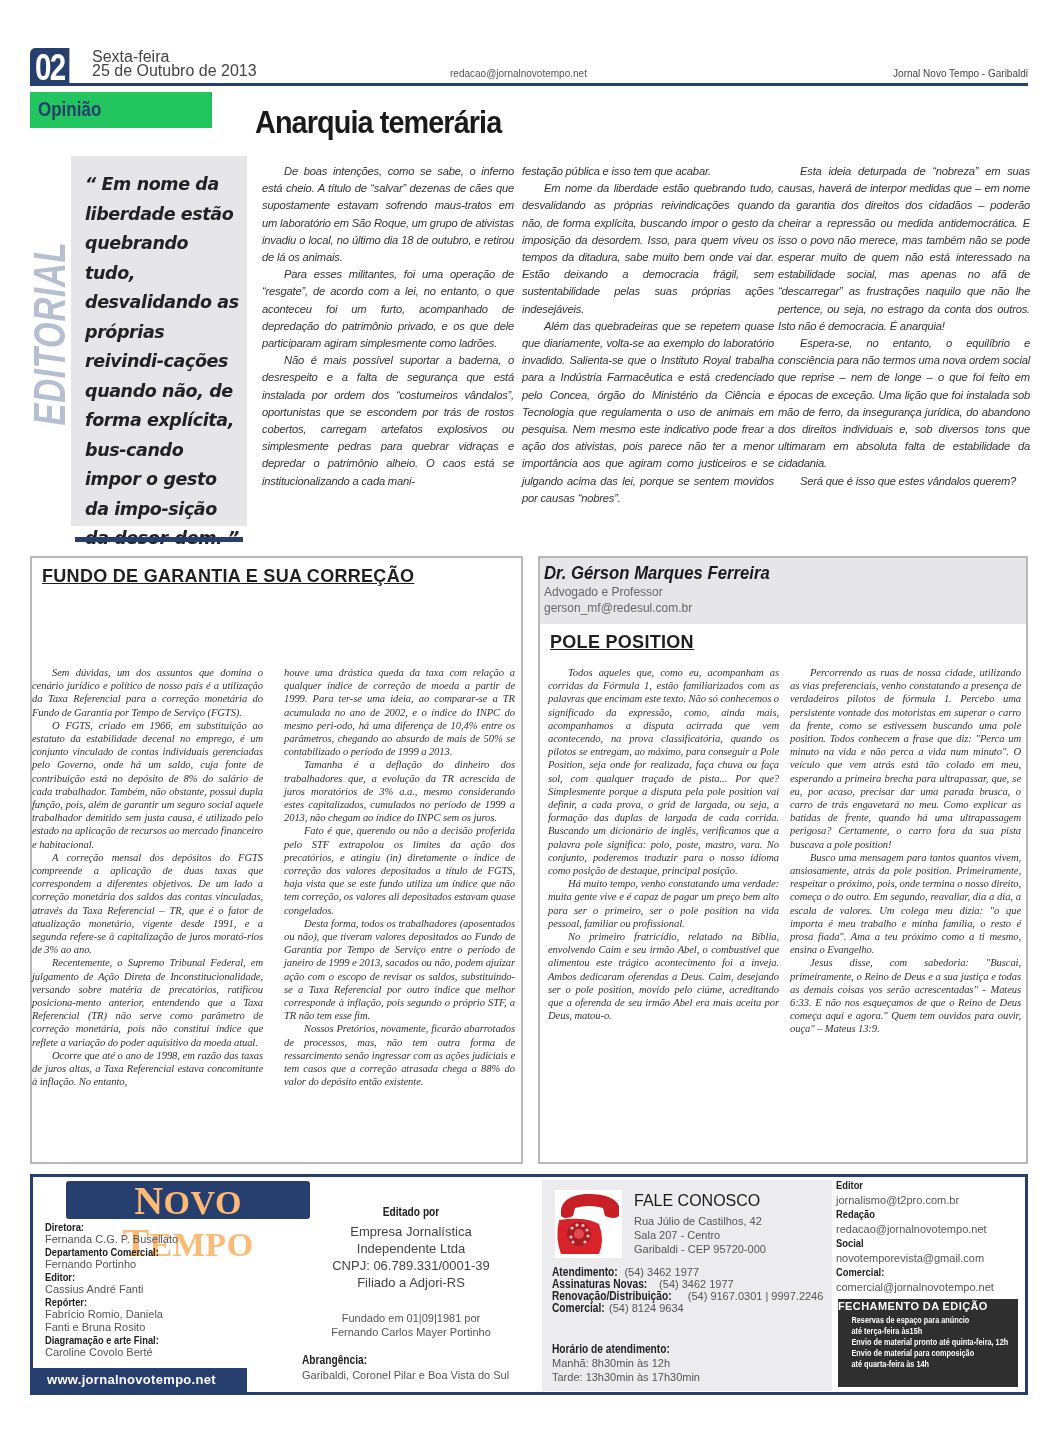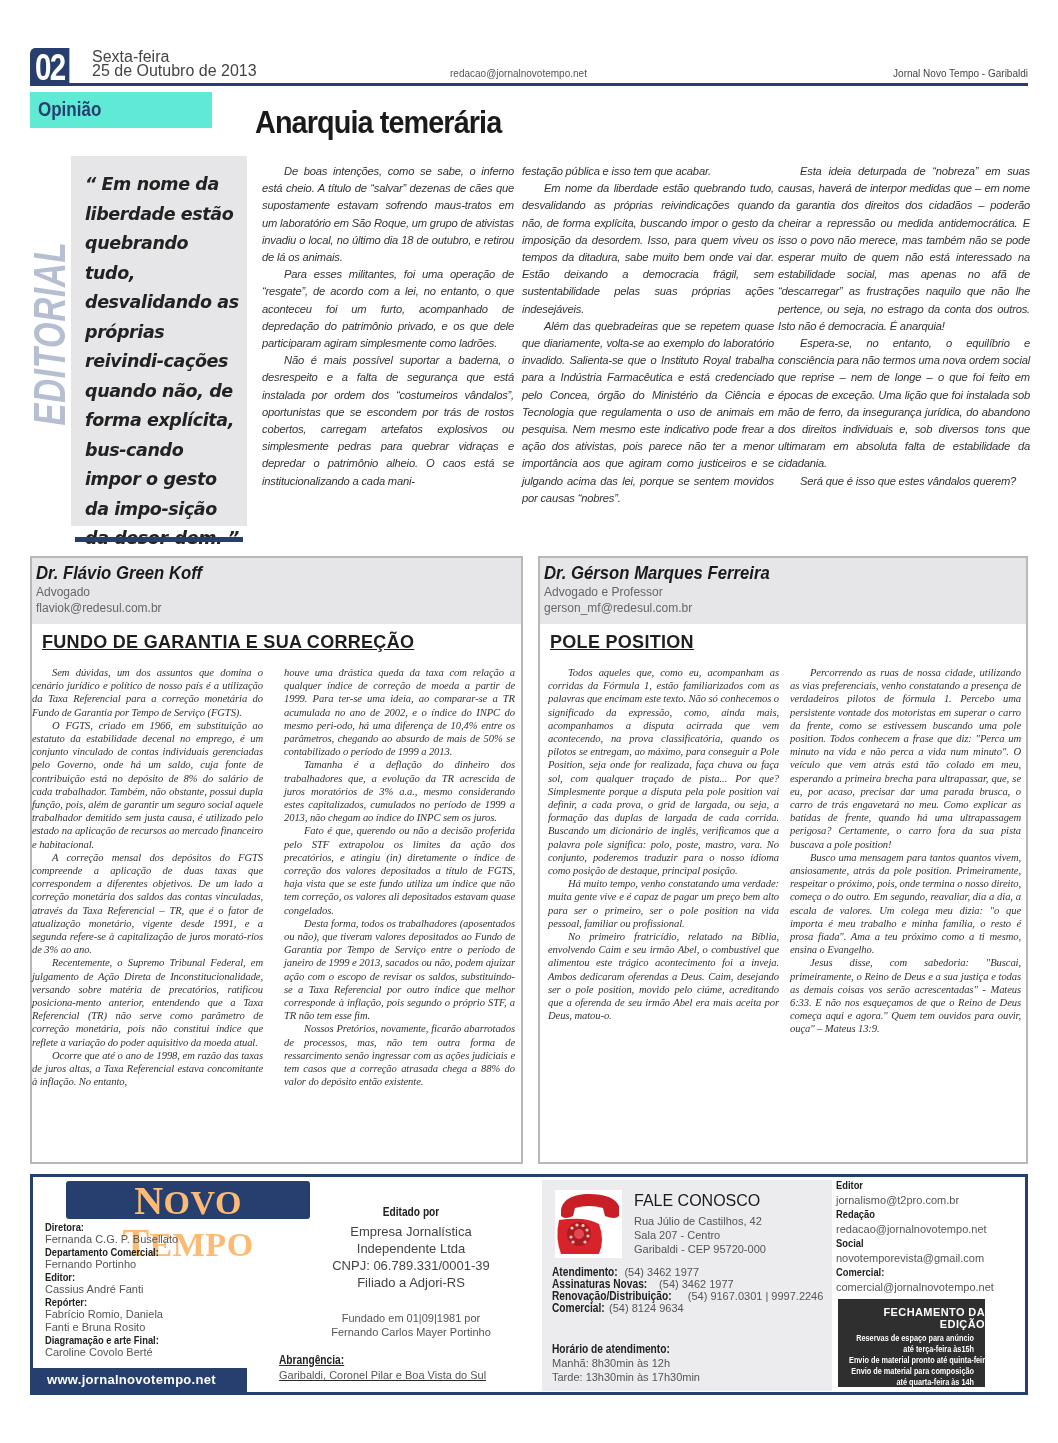--- a/index.html
+++ b/index.html
@@ -7,21 +7,21 @@
   body { position: relative; font-family: "Liberation Sans", sans-serif; color: #2a2a2a; }
 
   
   .page-header { position: absolute; left: 30px; top: 48px; width: 998px; height: 38px; border-bottom: 3px solid #263f6e; }
   .page-num { position: absolute; left: 0; top: 0; width: 48px; height: 38px; background: #263f6e; color: #fff; font-family: "Liberation Sans", sans-serif; font-weight: bold; font-size: 36px; line-height: 40px; text-align: center; letter-spacing: -2px; border-radius: 6px 0 0 0; transform: scaleX(0.82); transform-origin: left; }
   .date-block { position: absolute; left: 50px; top: 2px; font-size: 16px; color: #444; line-height: 14px; margin-left: 12px; }
   .header-email { position: absolute; left: 420px; top: 20px; font-size: 10px; color: #555; }
   .header-paper { position: absolute; right: 0; top: 20px; font-size: 10px; color: #444; }
 
   
-  .section-tag { position: absolute; left: 30px; top: 92px; width: 182px; height: 36px; background: #5eead4; }
+  .section-tag { position: absolute; left: 30px; top: 92px; width: 182px; height: 36px; background: #22c55e; }
   .section-tag span { position: absolute; left: 8px; top: 6px; font-size: 20px; font-weight: bold; color: #263f6e; transform: scaleX(0.85); transform-origin: left; display: inline-block; }
 
   .headline { position: absolute; left: 255px; top: 104px; font-size: 32px; font-weight: bold; color: #1a1a1a; letter-spacing: -1px; transform: scaleX(0.9); transform-origin: left; white-space: nowrap; }
 
   
   .editorial-label { position: absolute; left: 14px; top: 330px; font-size: 44px; font-weight: bold; font-style: italic; color: #b6bfd2; transform: rotate(-90deg) scaleX(0.75); transform-origin: center; white-space: nowrap; letter-spacing: 1px; width: 220px; text-align: center; }
   .pullquote-box { position: absolute; left: 71px; top: 156px; width: 176px; height: 370px; background: #e6e6e8; padding: 14px 8px 0 14px; }
   .pullquote-box p { font-size: 17.5px; font-weight: bold; font-style: italic; line-height: 29.5px; color: #222; font-family: "DejaVu Sans", sans-serif; letter-spacing: -0.4px; }
   .pullquote-rule { position: absolute; left: 75px; top: 537px; width: 168px; height: 5px; background: #263f6e; }
 
@@ -46,39 +46,39 @@
   .logo .big { font-size: 40px; }
   .staff { position: absolute; left: 12px; top: 44px; width: 200px; }
   .staff .role { font-size: 11px; font-weight: bold; color: #222; line-height: 12px; transform: scaleX(0.85); transform-origin: left; white-space: nowrap; }
   .staff .name { font-size: 11px; color: #555; line-height: 13px; }
   .site-bar { position: absolute; left: 0; bottom: 0; width: 214px; height: 24px; background: #263f6e; color: #fff; font-size: 13px; font-weight: bold; line-height: 24px; padding-left: 14px; letter-spacing: 0.3px; }
 
   .publisher { position: absolute; left: 258px; top: 28px; width: 240px; text-align: center; }
   .publisher .ed-by { font-size: 12px; font-weight: bold; color: #222; margin-bottom: 4px; transform: scaleX(0.85); }
   .publisher .line { font-size: 13px; color: #444; line-height: 17px; }
   .publisher .founded { margin-top: 20px; font-size: 11px; color: #555; line-height: 14px; }
-  .coverage { position: absolute; left: 246px; top: 176px; text-decoration: underline; }
+  .coverage { position: absolute; left: 269px; top: 176px; }
   .coverage .lbl { font-size: 12px; font-weight: bold; color: #222; transform: scaleX(0.85); transform-origin: left; }
   .coverage .val { font-size: 11px; color: #555; margin-top: 2px; }
 
   .contact { position: absolute; left: 509px; top: 3px; width: 290px; height: 211px; background: #ececee; }
   .phone-icon { position: absolute; left: 13px; top: 10px; width: 67px; height: 68px; }
   .contact-title { position: absolute; left: 92px; top: 12px; font-size: 16px; font-weight: normal; color: #1a1a1a; }
   .contact-addr { position: absolute; left: 92px; top: 34px; font-size: 11px; color: #555; line-height: 14px; }
   .contact-lines { position: absolute; left: 10px; top: 86px; }
   .contact-lines .row { font-size: 11px; color: #555; line-height: 12px; white-space: nowrap; }
   .contact-lines .row b { color: #222; font-size: 12px; display: inline-block; transform: scaleX(0.85); transform-origin: left; margin-right: -8px; }
   .hours { position: absolute; left: 10px; top: 162px; }
   .hours .lbl { font-size: 12px; font-weight: bold; color: #222; transform: scaleX(0.85); transform-origin: left; }
   .hours .val { font-size: 11px; color: #555; line-height: 14px; }
 
   .emails { position: absolute; left: 803px; top: 2px; width: 190px; }
   .emails .lbl { font-size: 11px; font-weight: bold; color: #222; line-height: 13px; transform: scaleX(0.85); transform-origin: left; }
   .emails .val { font-size: 11px; color: #555; line-height: 16px; }
-  .closing { position: absolute; left: 805px; top: 122px; width: 147px; height: 88px; background: #2f2f2f; color: #fff; text-align: right; padding-top: 7px; }
+  .closing { position: absolute; left: 805px; top: 122px; width: 180px; height: 88px; background: #2f2f2f; color: #fff; text-align: left; padding-top: 1px; }
   .closing .title { font-size: 11px; font-weight: bold; letter-spacing: 0.4px; margin-bottom: 3px; }
   .closing .line { font-size: 8.6px; font-weight: bold; line-height: 11px; transform: scaleX(0.85); white-space: nowrap; }
 </style>
 </head>
 <body>
 
 <div class="page-header">
   <div class="page-num">02</div>
   <div class="date-block">
     <div>Sexta-feira</div>
@@ -111,25 +111,20 @@
   <p>Em nome da liberdade estão quebrando tudo, desvalidando as próprias reivindicações quando não, de forma explícita, buscando impor o gesto da imposição da desordem. Isso, para quem viveu os tempos da ditadura, sabe muito bem onde vai dar. Estão deixando a democracia frágil, sem sustentabilidade pelas suas próprias ações indesejáveis.</p>
   <p>Além das quebradeiras que se repetem quase que diariamente, volta-se ao exemplo do laboratório invadido. Salienta-se que o Instituto Royal trabalha para a Indústria Farmacêutica e está credenciado pelo Concea, órgão do Ministério da Ciência e Tecnologia que regulamenta o uso de animais em pesquisa. Nem mesmo este indicativo pode frear a ação dos ativistas, pois parece não ter a menor importância aos que agiram como justiceiros e se julgando acima das lei, porque se sentem movidos por causas “nobres”.</p>
 </div>
 <div class="ed-col" style="left:778px;">
   <p>Esta ideia deturpada de “nobreza” em suas causas, haverá de interpor medidas que – em nome da garantia dos direitos dos cidadãos – poderão cheirar a repressão ou medida antidemocrática. E isso o povo não merece, mas também não se pode esperar muito de quem não está interessado na estabilidade social, mas apenas no afã de “descarregar” as frustrações naquilo que não lhe pertence, ou seja, no estrago da conta dos outros. Isto não é democracia. É anarquia!</p>
   <p>Espera-se, no entanto, o equilíbrio e consciência para não termos uma nova ordem social que reprise – nem de longe – o que foi feito em épocas de exceção. Uma lição que foi instalada sob mão de ferro, da insegurança jurídica, do abandono dos direitos individuais e, sob diversos tons que ultimaram em absoluta falta de estabilidade da cidadania.</p>
   <p>Será que é isso que estes vândalos querem?</p>
 </div>
 
 <div class="col-box" style="left:30px; width:493px;">
-  <div class="col-head">
-    <div class="col-author">Dr. Flávio Green Koff</div>
-    <div class="col-role">Advogado</div>
-    <div class="col-mail">flaviok@redesul.com.br</div>
-  </div>
   <div class="col-title">FUNDO DE GARANTIA E SUA CORREÇÃO</div>
   <div class="col-body" style="left:0;">
     <p>Sem dúvidas, um dos assuntos que domina o cenário jurídico e político de nosso país é a utilização da Taxa Referencial para a correção monetária do Fundo de Garantia por Tempo de Serviço (FGTS).</p>
     <p>O FGTS, criado em 1966, em substituição ao estatuto da estabilidade decenal no emprego, é um conjunto vinculado de contas individuais gerenciadas pelo Governo, onde há um saldo, cuja fonte de contribuição está no depósito de 8% do salário de cada trabalhador. Também, não obstante, possui dupla função, pois, além de garantir um seguro social aquele trabalhador demitido sem justa causa, é utilizado pelo estado na aplicação de recursos ao mercado financeiro e habitacional.</p>
     <p>A correção mensal dos depósitos do FGTS compreende a aplicação de duas taxas que correspondem a diferentes objetivos. De um lado a correção monetária dos saldos das contas vinculadas, através da Taxa Referencial – TR, que é o fator de atualização monetário, vigente desde 1991, e a segunda refere-se à capitalização de juros morató-rios de 3% ao ano.</p>
     <p>Recentemente, o Supremo Tribunal Federal, em julgamento de Ação Direta de Inconstitucionalidade, versando sobre matéria de precatórios, ratificou posiciona-mento anterior, entendendo que a Taxa Referencial (TR) não serve como parâmetro de correção monetária, pois não constitui índice que reflete a variação do poder aquisitivo da moeda atual.</p>
     <p>Ocorre que até o ano de 1998, em razão das taxas de juros altas, a Taxa Referencial estava concomitante à inflação. No entanto,</p>
   </div>
   <div class="col-body" style="left:252px;">
     <p class="cont">houve uma drástica queda da taxa com relação a qualquer índice de correção de moeda a partir de 1999. Para ter-se uma ideia, ao comparar-se a TR acumulada no ano de 2002, e o índice do INPC do mesmo peri-odo, há uma diferença de 10,4% entre os parâmetros, chegando ao absurdo de mais de 50% se contabilizado o período de 1999 a 2013.</p>

